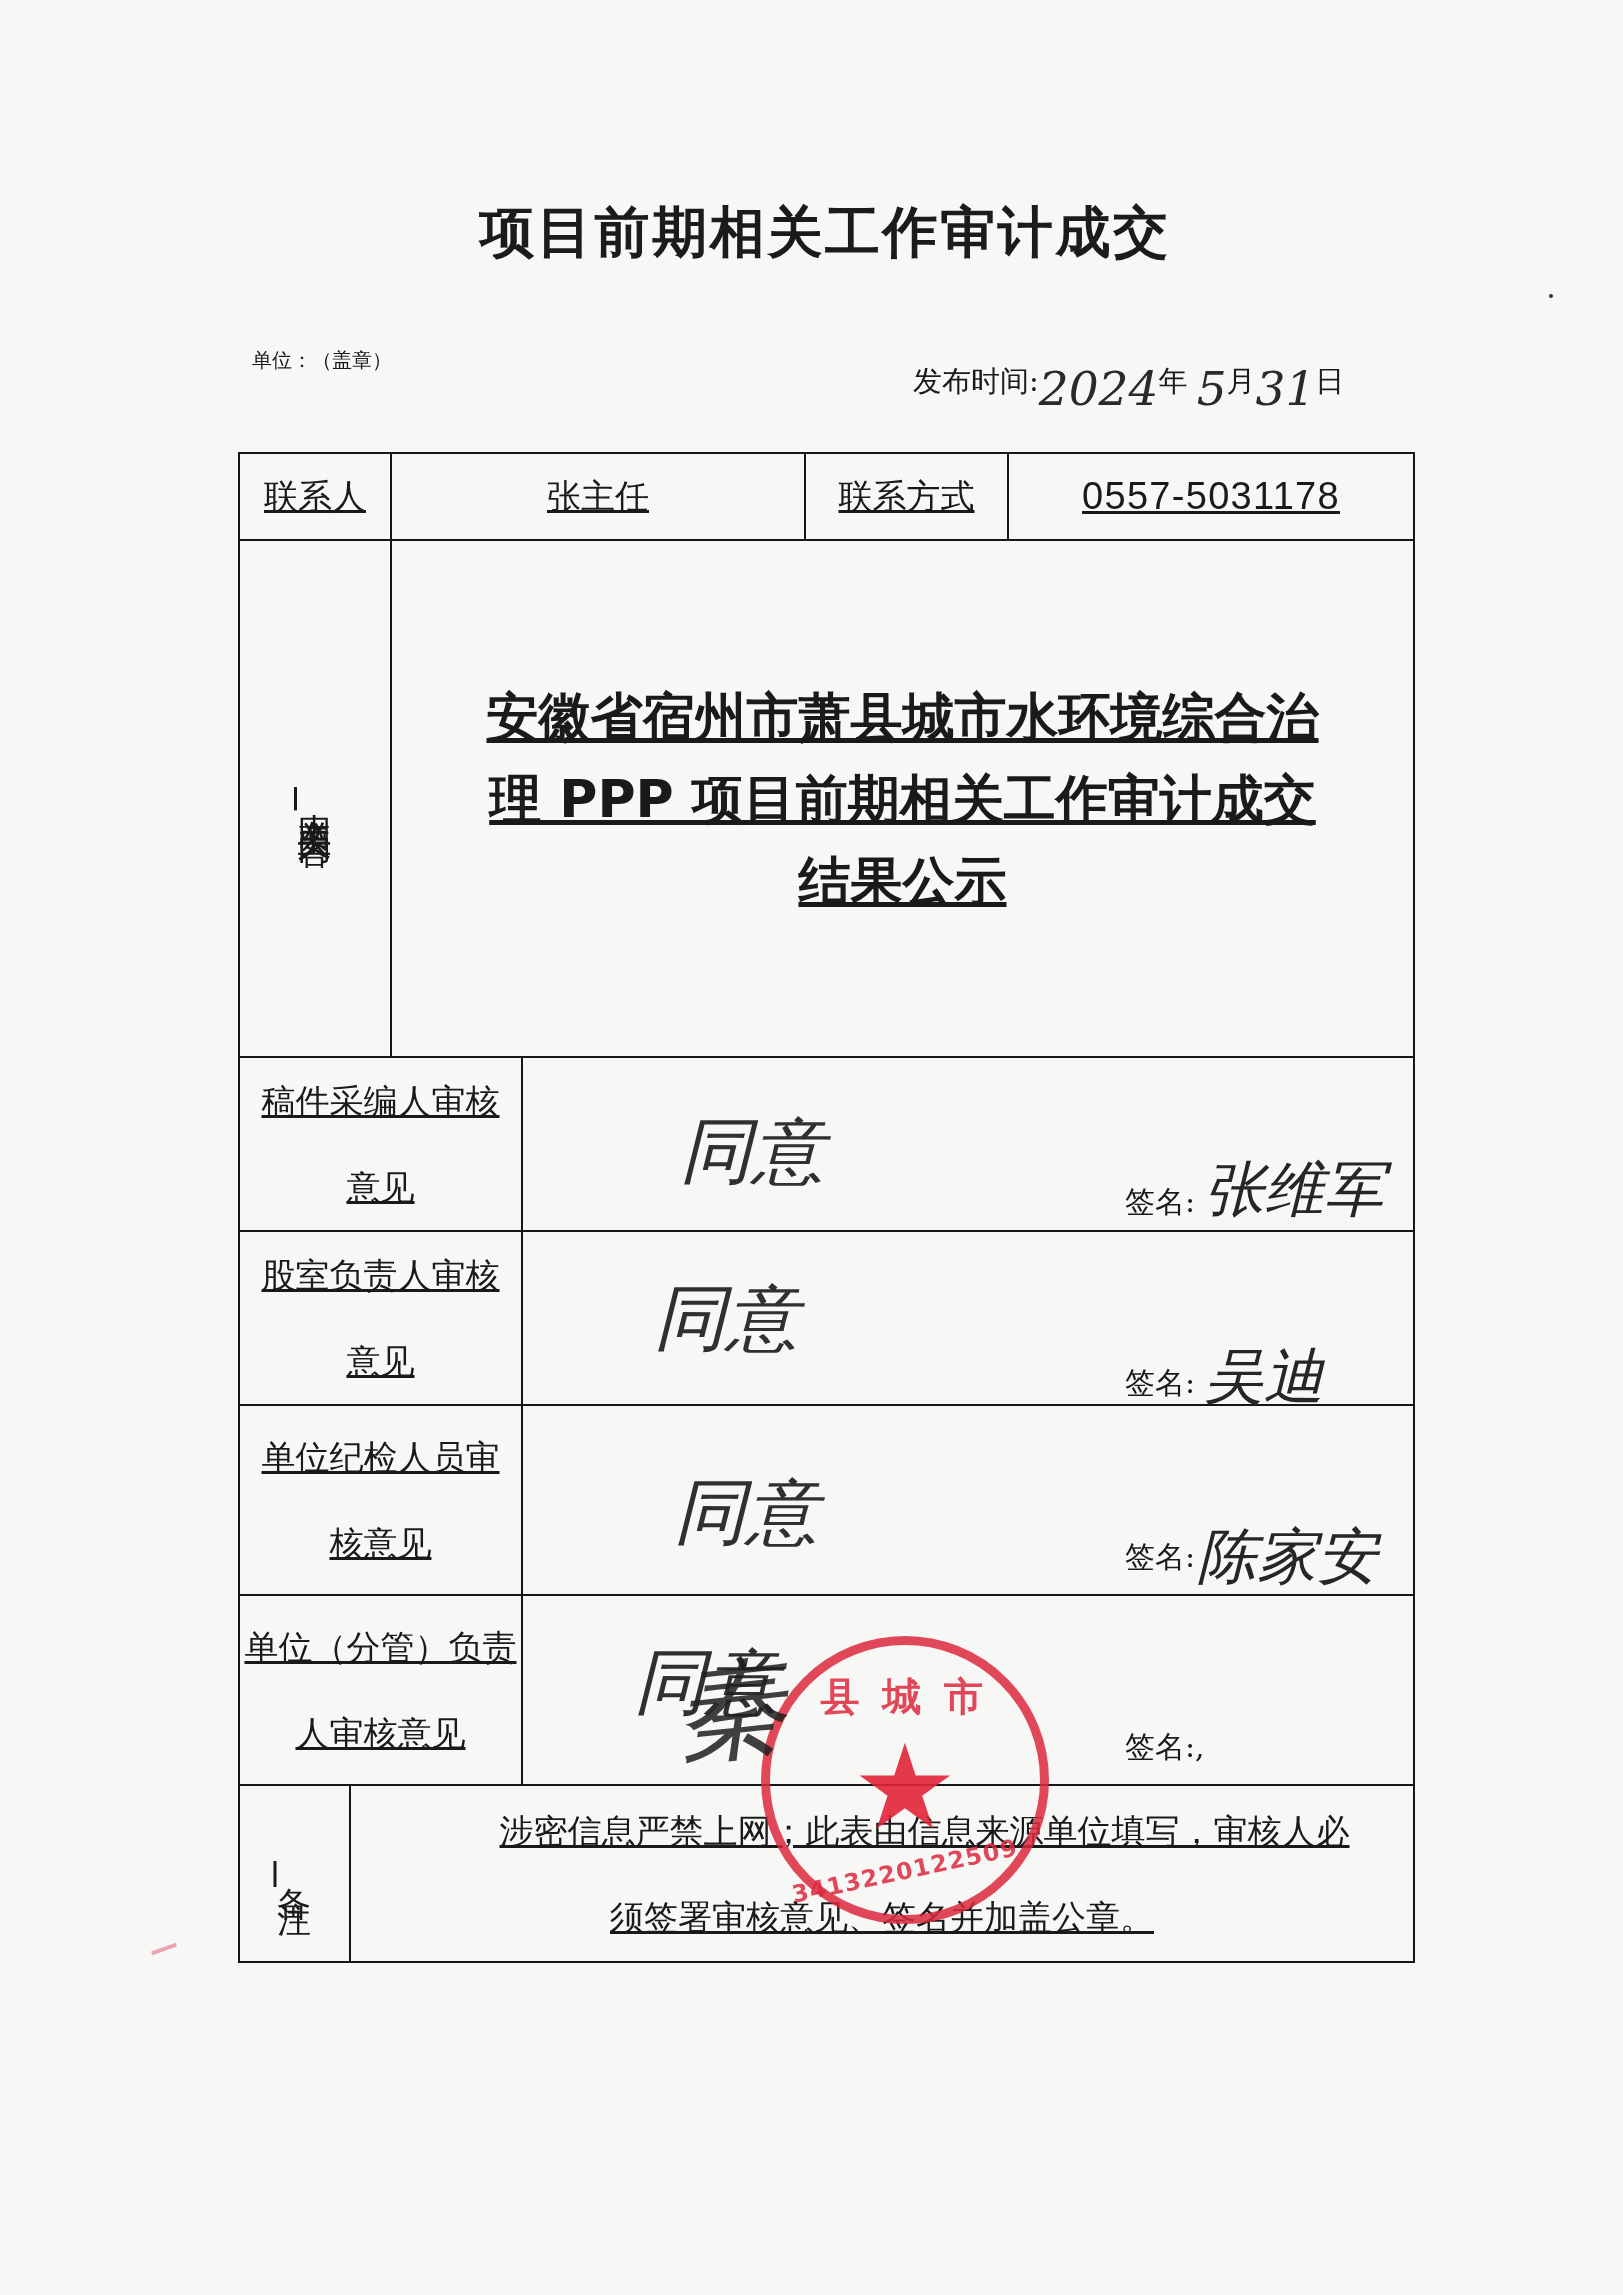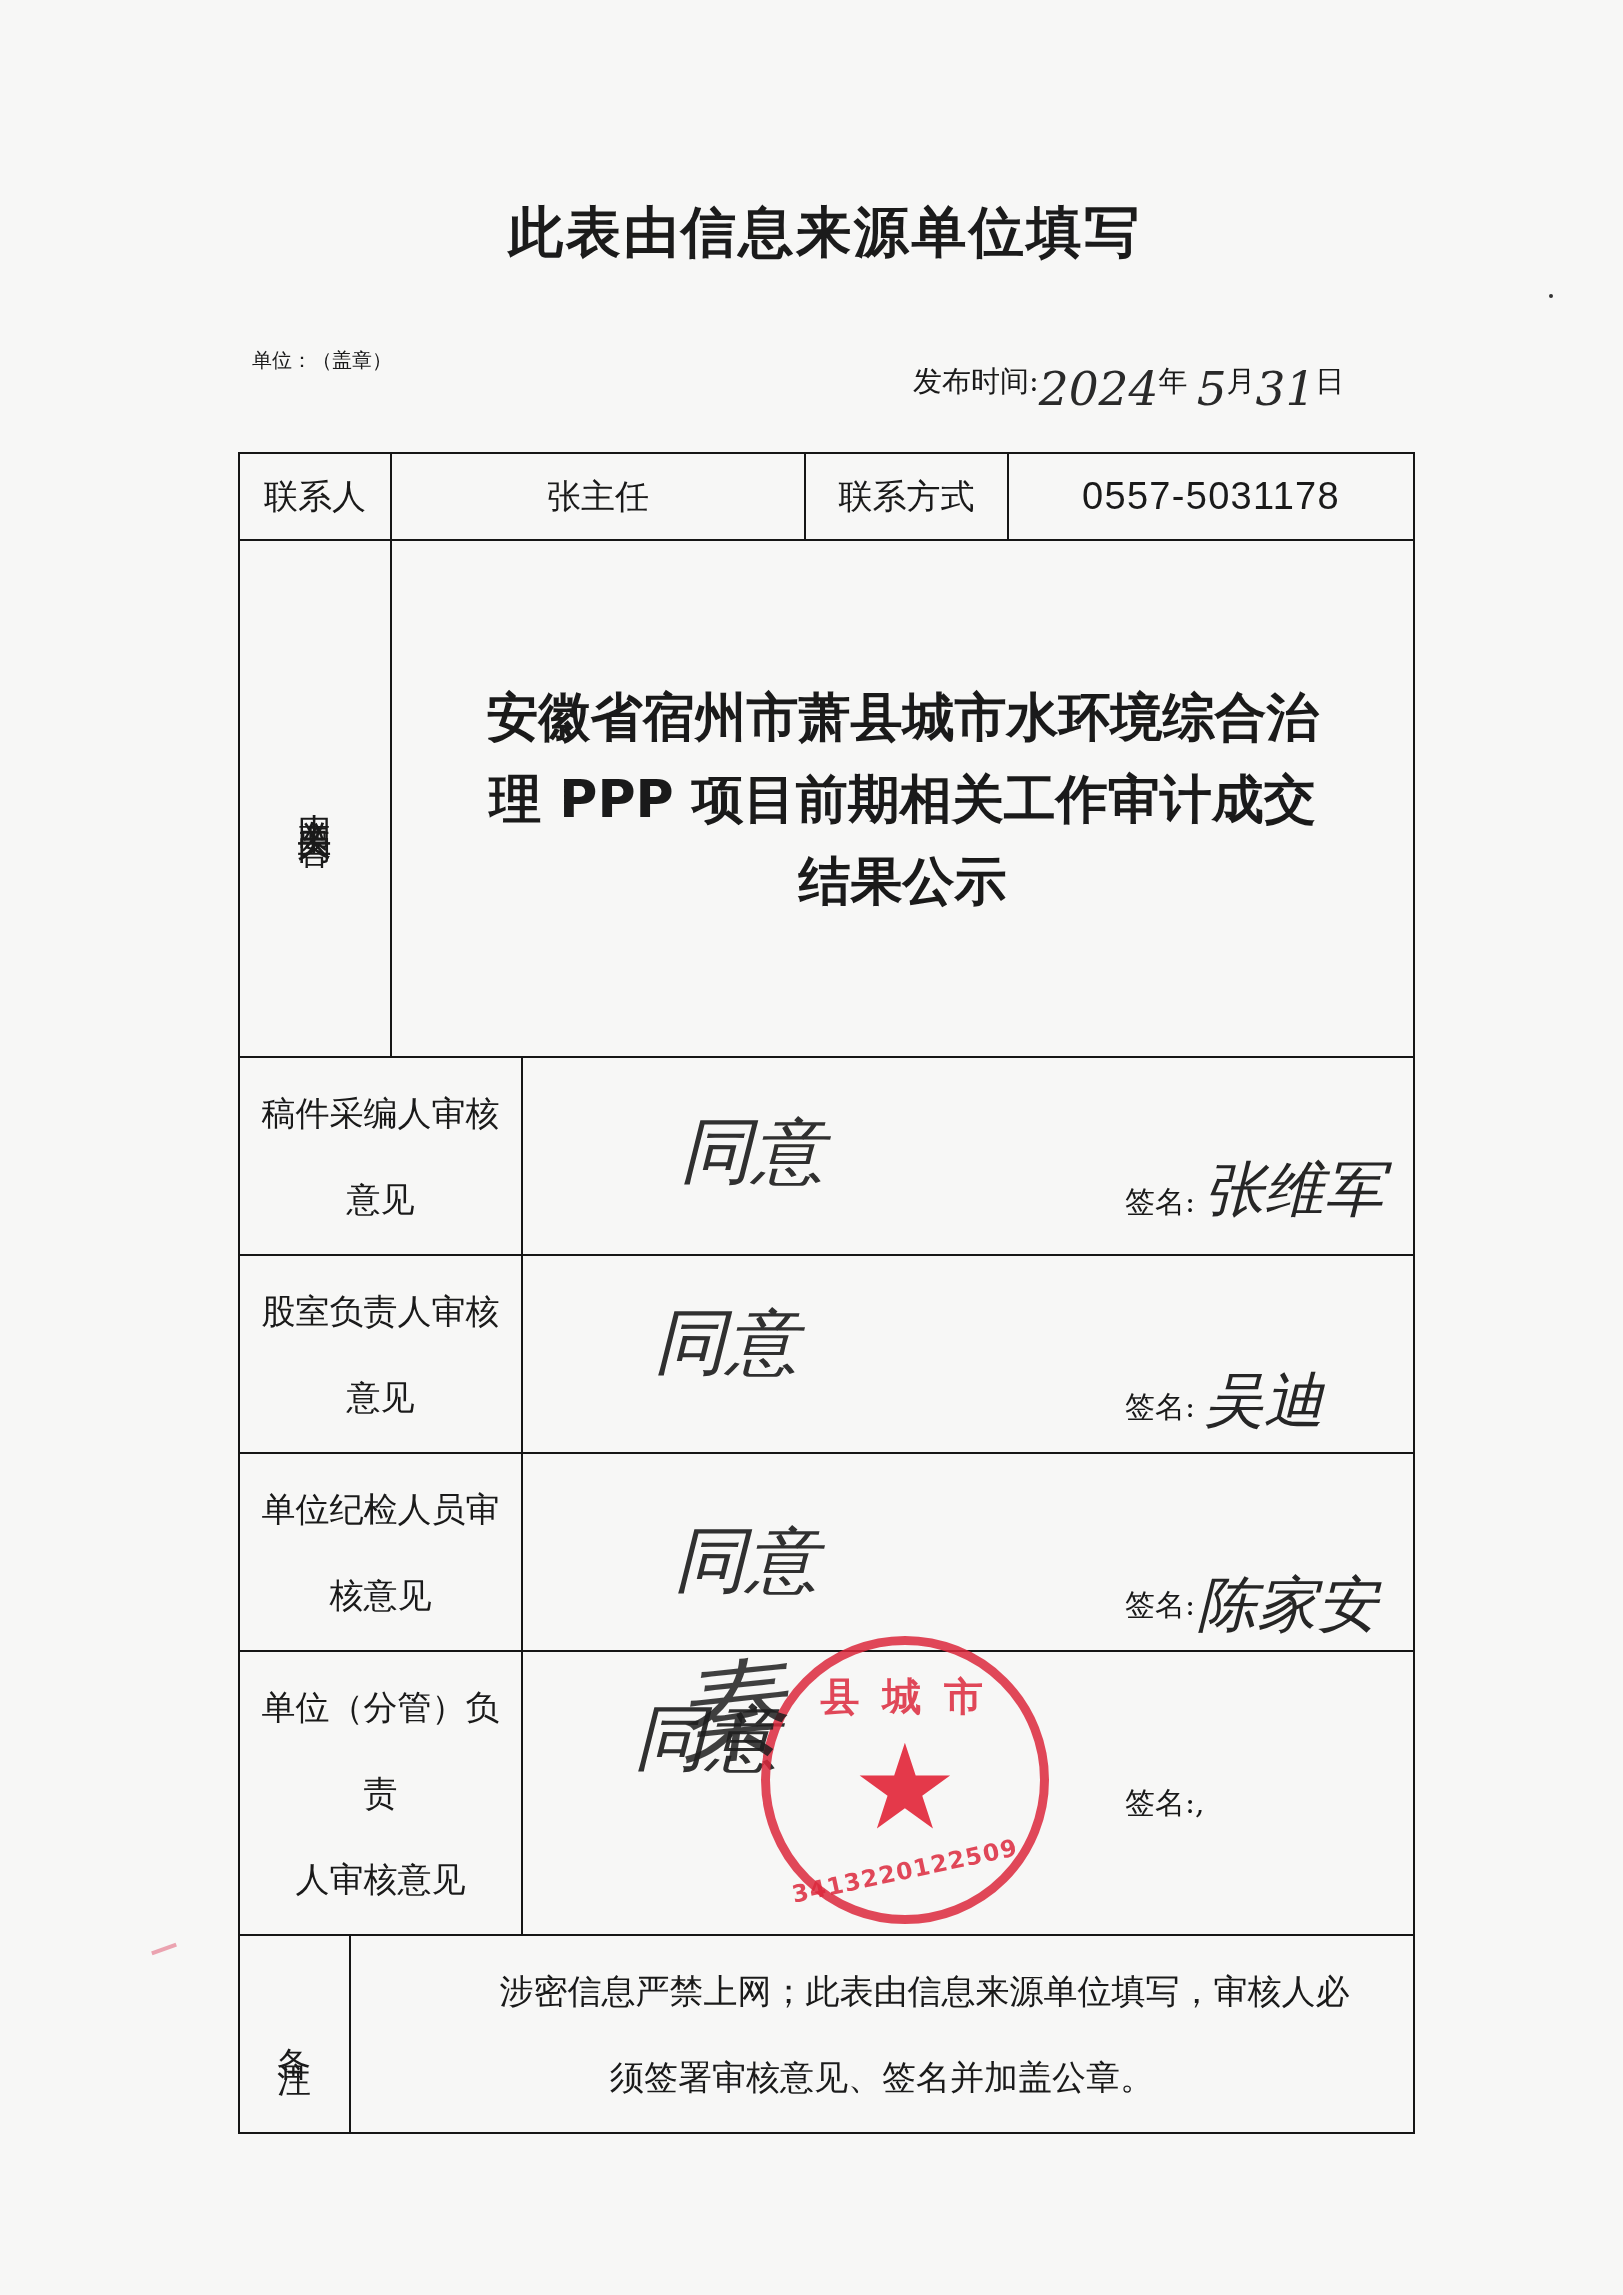--- a/index.html
+++ b/index.html
@@ -22,21 +22,21 @@
   .date-hand { font-size: 47px; position: relative; top: 14.4px; }
 
   table.form {
     position: absolute; left: 238px; top: 452px;
     width: 1175px; border-collapse: collapse;
     table-layout: fixed;
   }
   table.form td {
     border: 2px solid #161616;
     font-size: 34px; text-align: center; vertical-align: middle;
-    padding: 12px; position: relative;
+    padding: 0; position: relative; text-decoration: underline;
   }
   .vert {
     writing-mode: vertical-rl; text-orientation: upright;
     letter-spacing: 3.9px; font-size: 34px; margin: 0 auto;
   }
   .content-text {
     font-family: "DejaVu Sans", sans-serif; font-weight: bold;
     font-size: 52px; line-height: 82px; text-align: center;
     padding: 0 19.6px;
   }
@@ -84,21 +84,21 @@
   }
   .speck { position: absolute; width: 3.9px; height: 3.9px; background: #333; border-radius: 50%; }
   .red-mark {
     position: absolute; left: 151px; top: 1947px; width: 26px; height: 3.9px;
     background: rgba(220,60,90,0.45); transform: rotate(-20deg);
   }
 </style>
 </head>
 <body>
 
-<div class="title">此表由信息来源单位填写</div>
+<div class="title">项目前期相关工作审计成交</div>
 
 <div class="meta-left">单位：（盖章）</div>
 
 <div class="meta-right">
   <span>发布时间:</span><span class="hand date-hand">2024</span><span>年</span>
   <span class="hand date-hand">5</span><span>月</span><span class="hand date-hand">31</span><span>日</span>
 </div>
 
 <table class="form">
   <colgroup>

